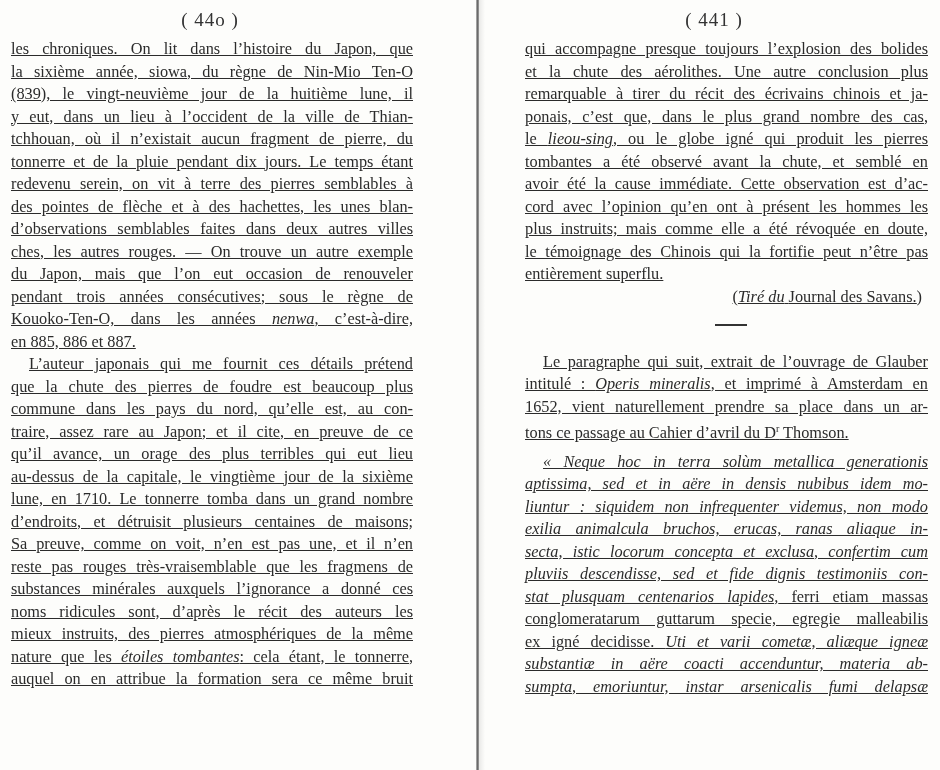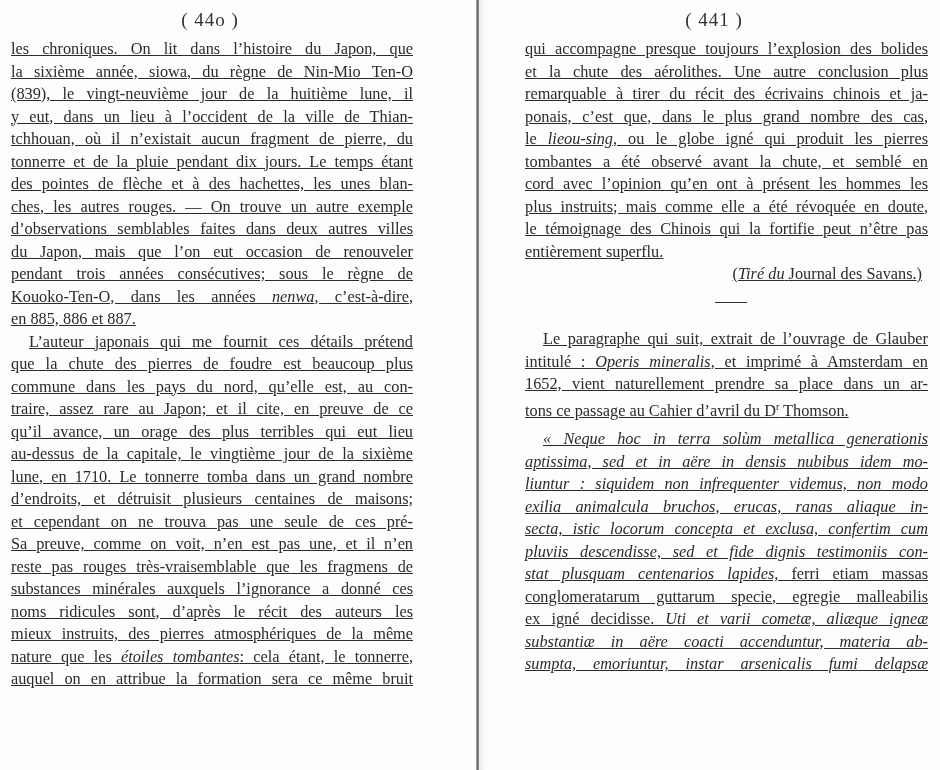--- a/index.html
+++ b/index.html
@@ -109,36 +109,36 @@
 
   <div class="page left">
     <div class="folio">( 44o )</div>
     <div class="text">
       <span class="line">les chroniques. On lit dans l’histoire du Japon, que</span>
       <span class="line">la sixième année, siowa, du règne de Nin-Mio Ten-O</span>
       <span class="line">(839), le vingt-neuvième jour de la huitième lune, il</span>
       <span class="line">y eut, dans un lieu à l’occident de la ville de Thian-</span>
       <span class="line">tchhouan, où il n’existait aucun fragment de pierre, du</span>
       <span class="line">tonnerre et de la pluie pendant dix jours. Le temps étant</span>
+      <span class="line">redevenu serein, on vit à terre des pierres semblables à</span>
       <span class="line">des pointes de flèche et à des hachettes, les unes blan-</span>
+      <span class="line">d’observations semblables faites dans deux autres villes</span>
       <span class="line">ches, les autres rouges. — On trouve un autre exemple</span>
-      <span class="line">d’observations semblables faites dans deux autres villes</span>
       <span class="line">du Japon, mais que l’on eut occasion de renouveler</span>
       <span class="line">pendant trois années consécutives; sous le règne de</span>
       <span class="line">Kouoko-Ten-O, dans les années <span class="it">nenwa</span>, c’est-à-dire,</span>
       <span class="line last">en 885, 886 et 887.</span>
       <span class="line indent">L’auteur japonais qui me fournit ces détails prétend</span>
       <span class="line">que la chute des pierres de foudre est beaucoup plus</span>
       <span class="line">commune dans les pays du nord, qu’elle est, au con-</span>
       <span class="line">traire, assez rare au Japon; et il cite, en preuve de ce</span>
       <span class="line">qu’il avance, un orage des plus terribles qui eut lieu</span>
       <span class="line">au-dessus de la capitale, le vingtième jour de la sixième</span>
       <span class="line">lune, en 1710. Le tonnerre tomba dans un grand nombre</span>
       <span class="line">d’endroits, et détruisit plusieurs centaines de maisons;</span>
-      <span class="line">et cependant on ne trouva pas une seule de ces pré-</span>
       <span class="line">Sa preuve, comme on voit, n’en est pas une, et il n’en</span>
       <span class="line">reste pas rouges très-vraisemblable que les fragmens de</span>
       <span class="line">substances minérales auxquels l’ignorance a donné ces</span>
       <span class="line">noms ridicules sont, d’après le récit des auteurs les</span>
       <span class="line">mieux instruits, des pierres atmosphériques de la même</span>
       <span class="line">nature que les <span class="it">étoiles tombantes</span>: cela étant, le tonnerre,</span>
       <span class="line">auquel on en attribue la formation sera ce même bruit</span>
     </div>
   </div>
 
@@ -147,20 +147,21 @@
 
   <div class="page right">
     <div class="folio">( 441 )</div>
     <div class="text">
       <span class="line">qui accompagne presque toujours l’explosion des bolides</span>
       <span class="line">et la chute des aérolithes. Une autre conclusion plus</span>
       <span class="line">remarquable à tirer du récit des écrivains chinois et ja-</span>
       <span class="line">ponais, c’est que, dans le plus grand nombre des cas,</span>
       <span class="line">le <span class="it">lieou-sing</span>, ou le globe igné qui produit les pierres</span>
       <span class="line">tombantes a été observé avant la chute, et semblé en</span>
+      <span class="line">avoir été la cause immédiate. Cette observation est d’ac-</span>
       <span class="line">cord avec l’opinion qu’en ont à présent les hommes les</span>
       <span class="line">plus instruits; mais comme elle a été révoquée en doute,</span>
       <span class="line">le témoignage des Chinois qui la fortifie peut n’être pas</span>
       <span class="line last">entièrement superflu.</span>
 
       <span class="line right-align"><span>(</span><span class="it">Tiré du</span>&nbsp;<span>Journal des Savans.</span><span>)</span></span>
 
       <span class="spacer-small"></span>
       <span class="rule-wrap">
           <span class="rule"></span>

